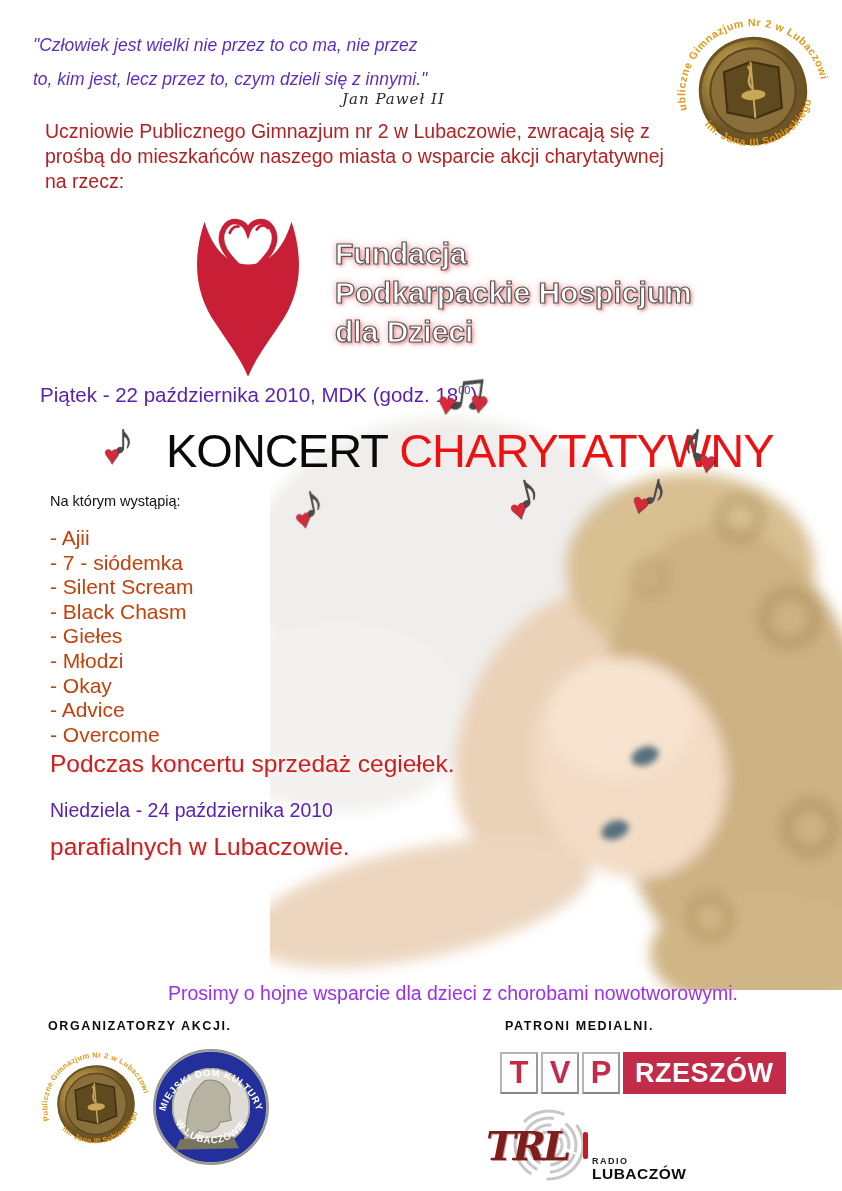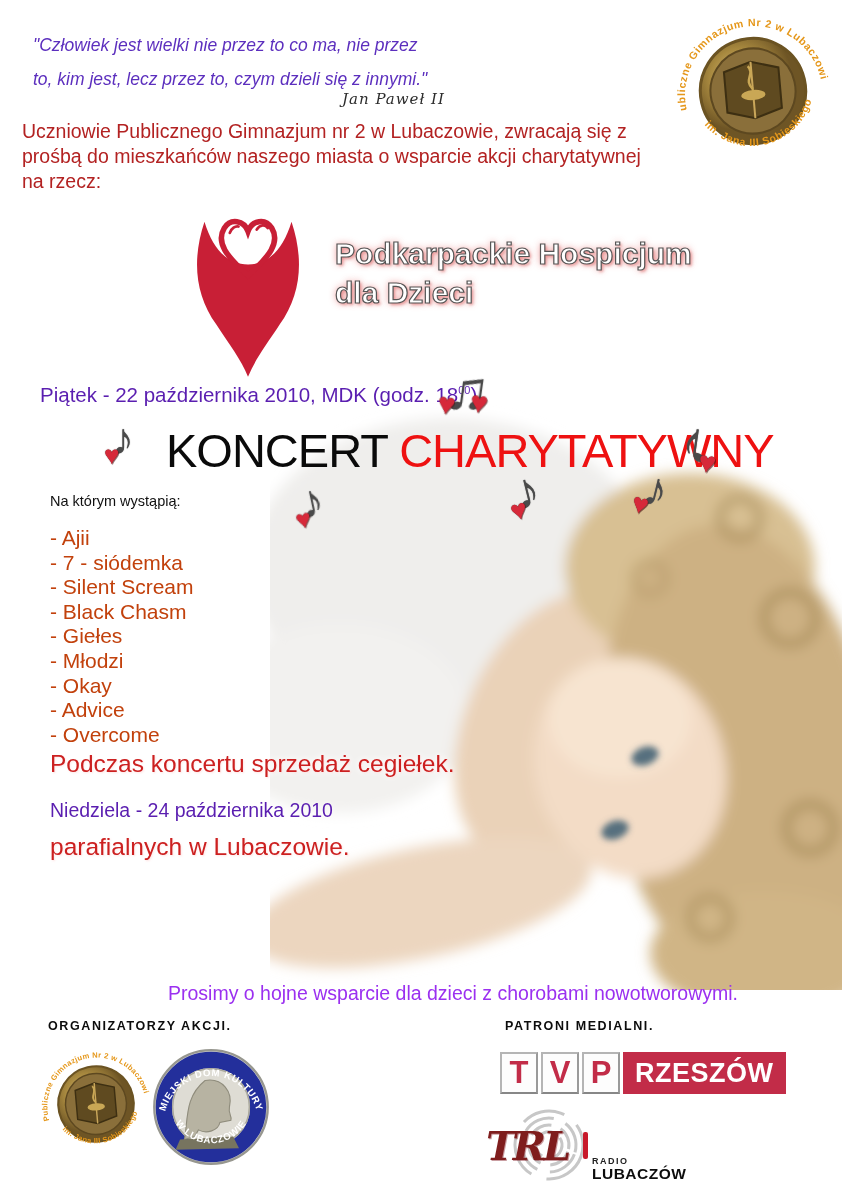--- a/index.html
+++ b/index.html
@@ -8,21 +8,21 @@
     background:#ffffff;overflow:hidden;
     font-family:"Liberation Sans",sans-serif;color:#111;
   }
   .abs{position:absolute;}
 
   
   .quote{left:33px;top:28px;font-style:italic;font-size:17.5px;line-height:34px;color:#5c2fbe;}
   .quote-author{left:342px;top:90px;font-family:"DejaVu Serif",serif;font-style:italic;font-size:15px;color:#2b2b2b;letter-spacing:1px;}
 
   
-  .appeal{left:22px;top:119px;width:645px;font-size:19.5px;line-height:25px;color:#b32222;}
+  .appeal{left:45px;top:119px;width:645px;font-size:19.5px;line-height:25px;color:#b32222;}
 
   
   .photo{left:270px;top:398px;width:572px;height:592px;pointer-events:none;}
 
   
   .seal-top{left:672px;top:10px;width:162px;height:162px;transform:rotate(-13deg);}
   .seal-bottom{left:38px;top:1046px;width:116px;height:116px;transform:rotate(-13deg);}
   .seal-text{font-family:"Liberation Sans",sans-serif;font-weight:bold;fill:#e5971a;}
   .seal-top .seal-text{font-size:10.5px;letter-spacing:.6px;}
   .seal-bottom .seal-text{font-size:10.5px;letter-spacing:.4px;}
@@ -159,20 +159,21 @@
   <svg class="abs heart-pin" viewBox="0 0 170 230">
     <path d="M30,30 C14,78 18,122 45,160 C62,186 76,204 85,226 C94,204 108,186 125,160 C152,122 156,78 140,30 C129,66 110,84 85,84 C60,84 41,66 30,30 Z" fill="#c81f36"></path>
     <g fill="none" stroke="#c81f36" stroke-linecap="round">
       <path d="M85,98 C58,74 44,56 55,38 C63,25 80,28 85,42 C90,28 107,25 115,38 C126,56 112,74 85,98 Z" stroke-width="7"></path>
       <path d="M62,44 C64,38 69,35 73,36" stroke-width="3.5"></path>
       <path d="M96,40 C100,33 107,33 110,38" stroke-width="3.5"></path>
     </g>
   </svg>
 
   <div class="abs foundation">
+    <div>Fundacja</div>
     <div>Podkarpackie Hospicjum</div>
     <div>dla Dzieci</div>
   </div>
 
   <div class="abs event-date">
     <span>Piątek - 22 października 2010, MDK (godz. 18</span><sup>00</sup><span>)</span>
   </div>
 
   <div class="abs concert-title">
     <span class="t-black">KONCERT</span>

